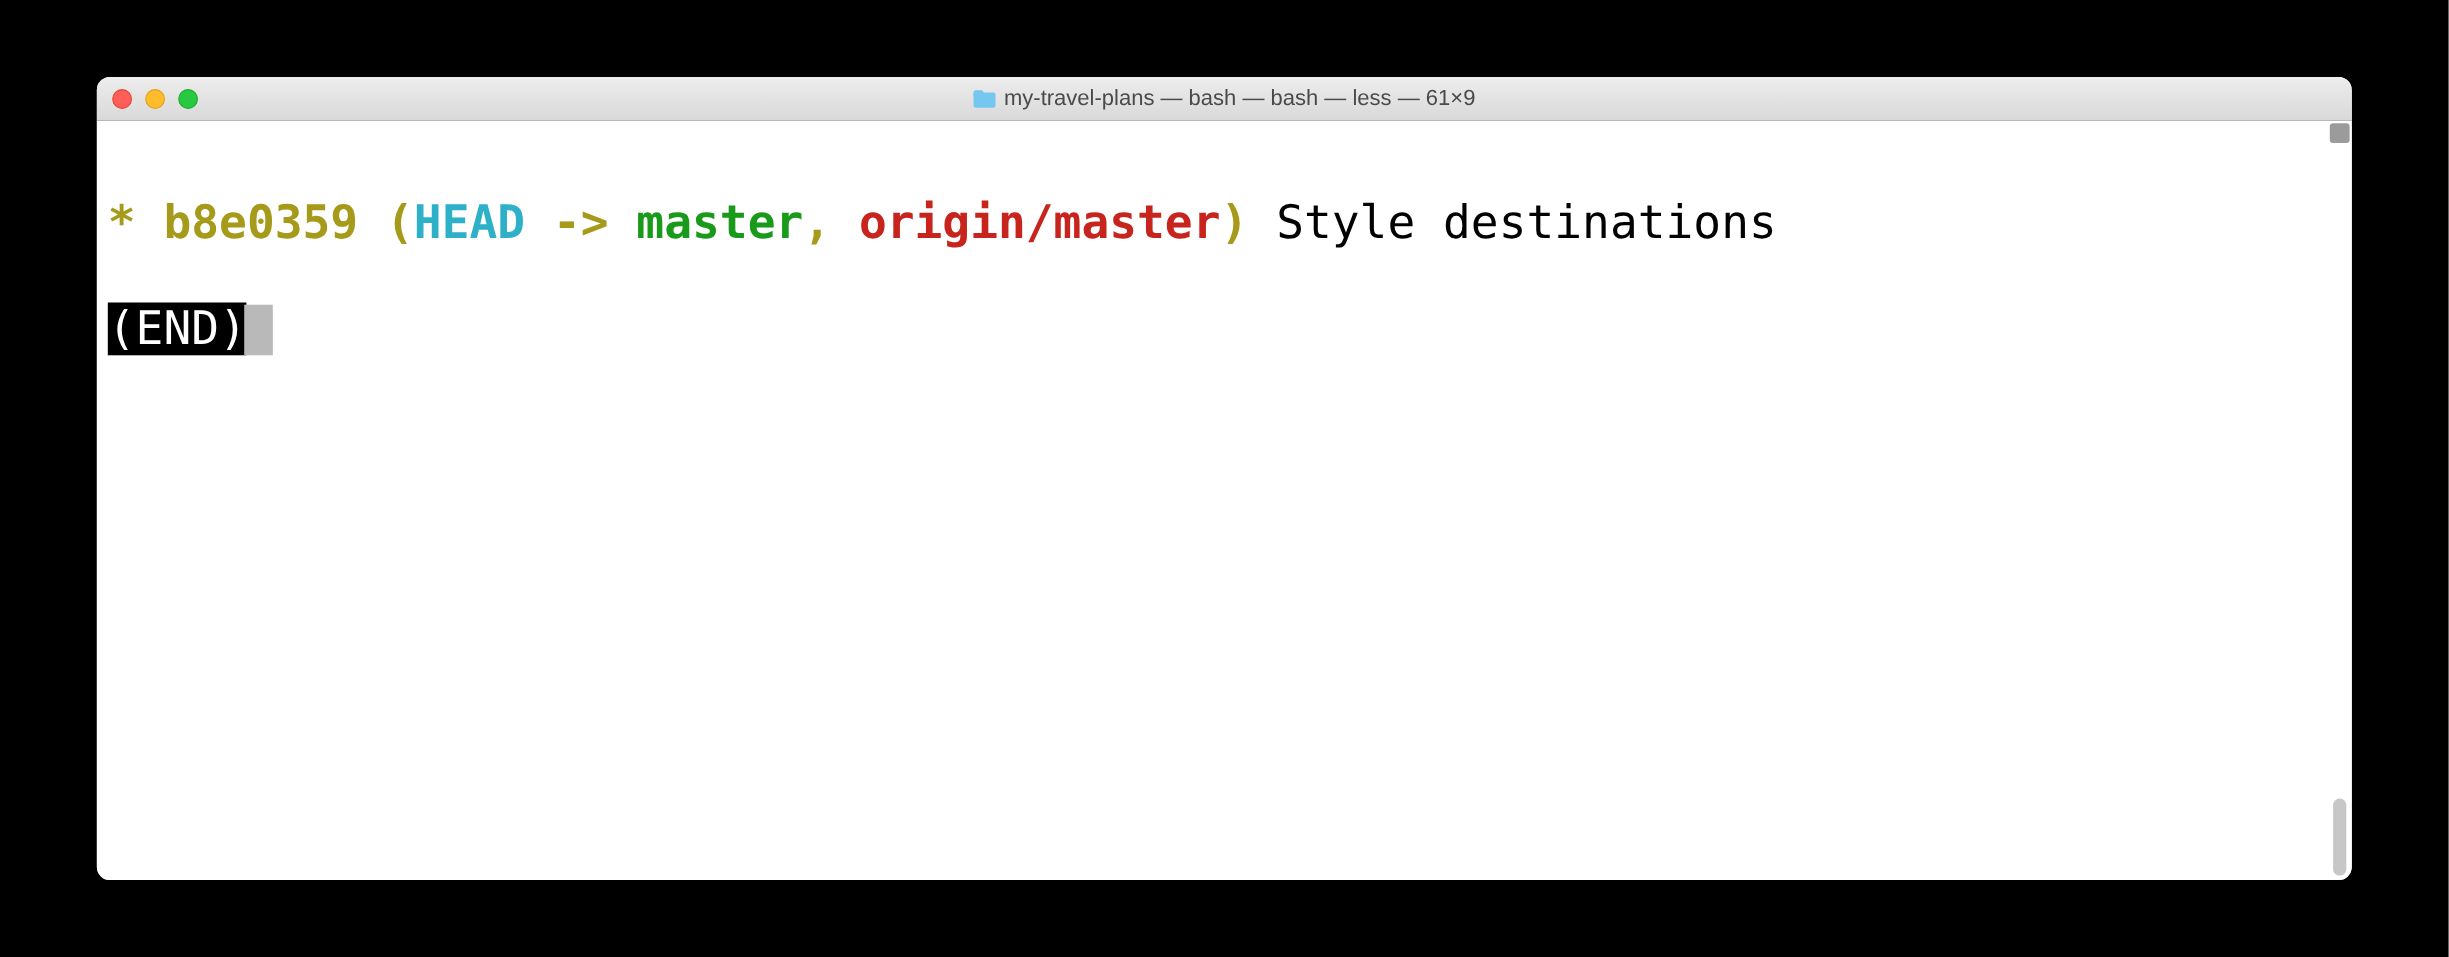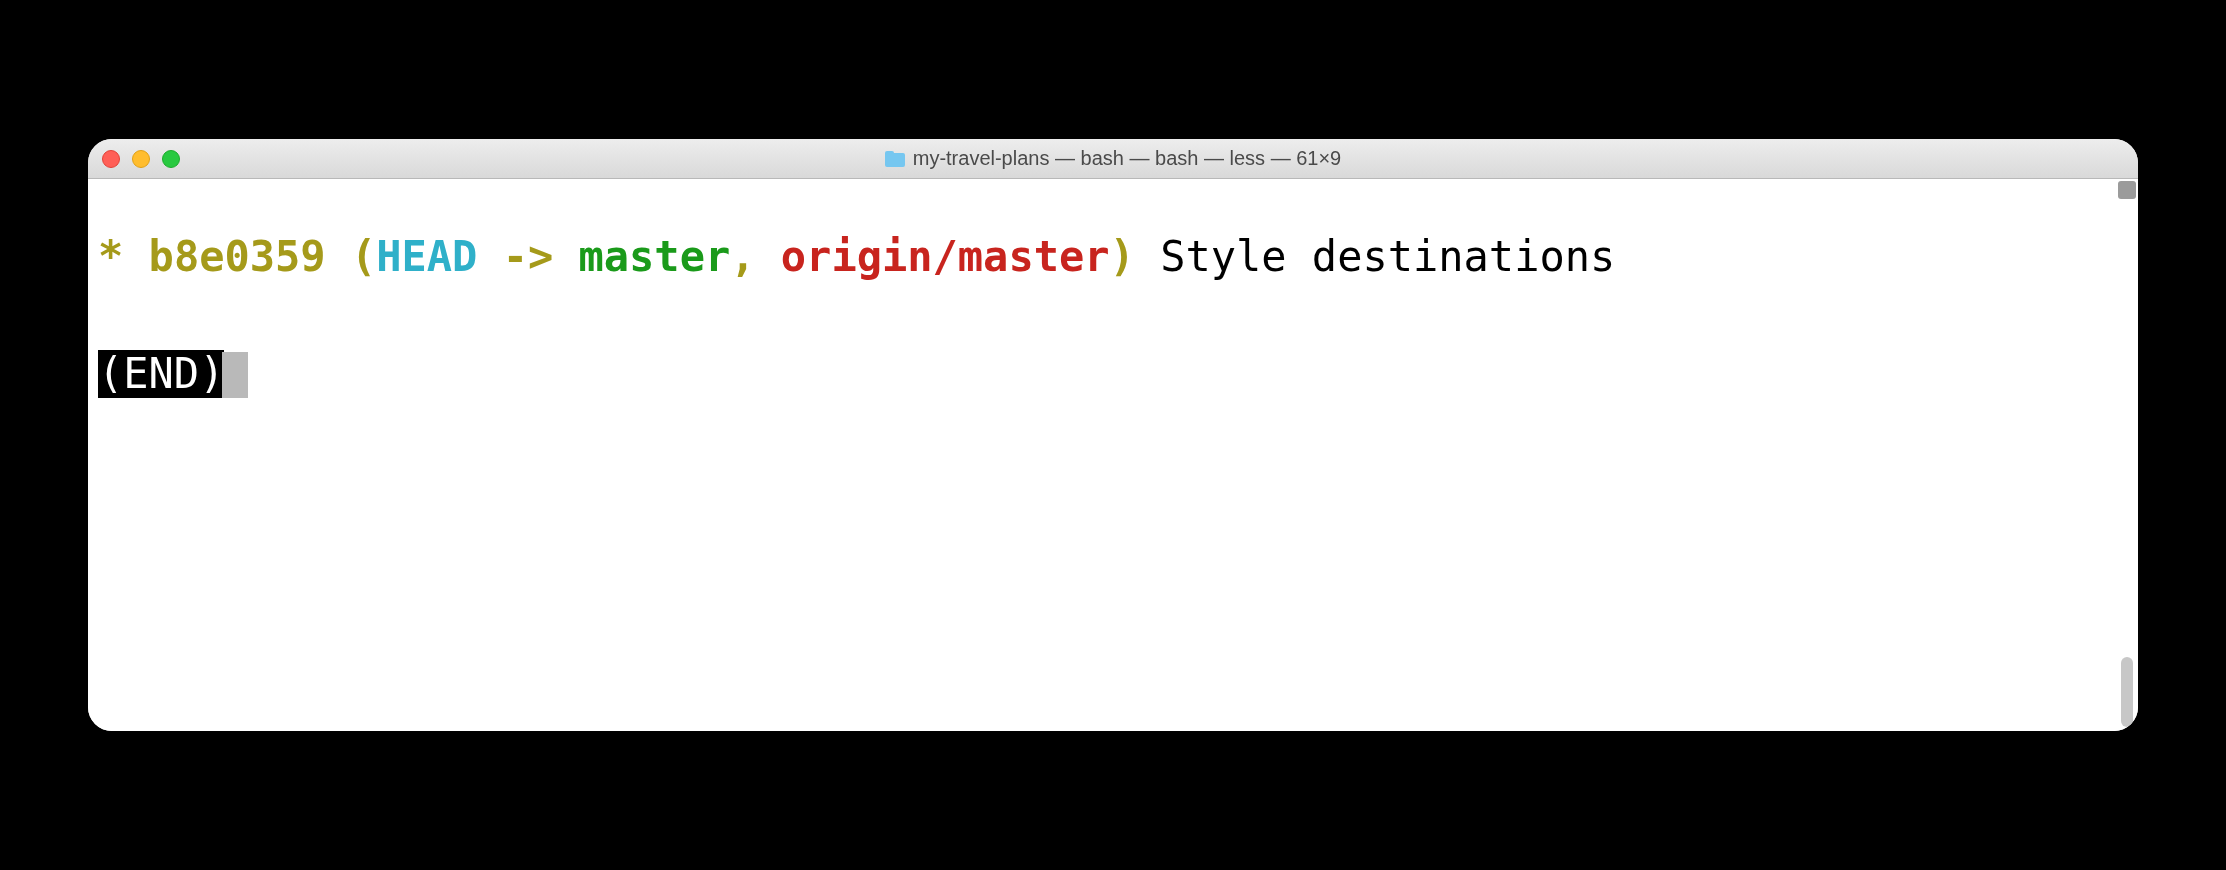--- a/index.html
+++ b/index.html
@@ -7,23 +7,23 @@
       background: #000;
       width: 2226px;
       height: 870px;
       display: flex;
       align-items: center;
       justify-content: center;
       font-family: "Menlo", "Monaco", "Consolas", monospace;
     }
     .window {
       width: 2050px;
-      height: 592px;
+      height: 730px;
       background: #fff;
-      border-radius: 24px;
+      border-radius: 12px;
       box-shadow: 0 30px 80px rgba(0,0,0,0.6);
       overflow: hidden;
       position: relative;
       display: flex;
       flex-direction: column;
     }
     .titlebar {
       height: 40px;
       background: linear-gradient(to bottom, #ededed, #d9d9d9);
       border-bottom: 1px solid #b8b8b8;
@@ -76,42 +76,41 @@
       border-radius: 2px 2px 0 0;
     }
     .title-text {
       font-family: -apple-system, "Helvetica Neue", Arial, sans-serif;
       font-size: 20px;
       color: #4a4a4a;
     }
     .terminal-body {
       flex: 1;
       background: #fff;
-      padding: 6px 10px;
+      padding: 20px 10px;
       font-size: 42px;
       line-height: 1.15;
       color: #000;
       white-space: pre;
       position: relative;
       overflow: hidden;
     }
     .log-line { display: block; }
     .graph, .paren { color: #a59a1a; font-weight: bold; }
     .hash { color: #a59a1a; font-weight: bold; }
     .head { color: #2fb0c9; font-weight: bold; }
     .arrow { color: #a59a1a; font-weight: bold; }
     .branch-local { color: #1a9a1a; font-weight: bold; }
     .branch-remote { color: #c8241e; font-weight: bold; }
     .msg { color: #000; }
     .end-marker {
       display: inline-block;
       background: #000;
       color: #fff;
       padding: 0 0px;
-      margin-top: 20px;
     }
     .cursor {
       display: inline-block;
       width: 26px;
       height: 46px;
       background: #b9b9b9;
       vertical-align: bottom;
       margin-left: -2px;
     }
     .scrollbar-track {

